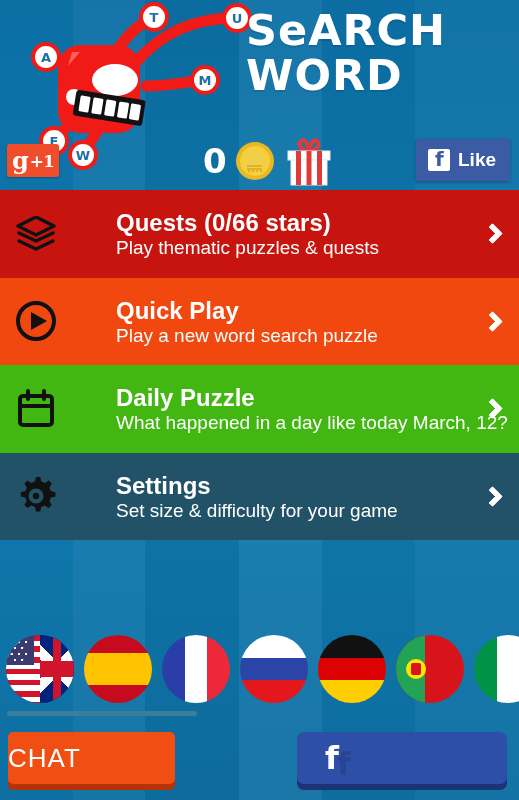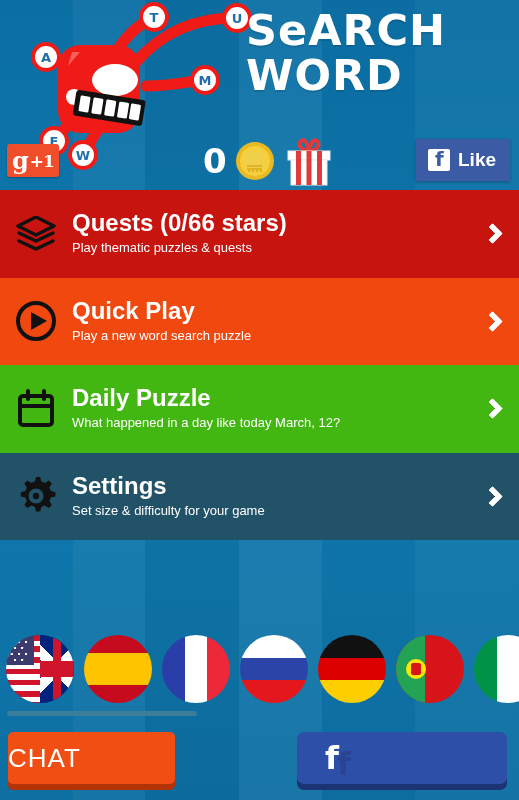--- a/index.html
+++ b/index.html
@@ -115,31 +115,31 @@
   .menu-row {
     position: relative;
     width: 519px; height: 87.5px;
     display: flex; align-items: center;
     cursor: pointer;
   }
   .row-icon {
     width: 72px; flex: none;
     display: flex; align-items: center; justify-content: center;
   }
-  .row-text { flex: 1 1 auto; min-width: 0; padding-right: 6px; }
+  .row-text { flex: 1 1 auto; min-width: 0; padding-right: 6px; margin-left: 44px; }
   .row-title {
     color: #ffffff;
     font-size: 24px; font-weight: bold;
     line-height: 28px;
     font-family: "Liberation Sans", sans-serif;
     white-space: nowrap;
   }
   .row-sub {
     color: #ffffff;
-    font-size: 13px;
+    font-size: 19px;
     line-height: 20px;
     margin-top: 1px;
     font-family: "Liberation Sans", sans-serif;
     white-space: nowrap;
   }
   .row-chevron {
     width: 54px; flex: none;
     display: flex; align-items: center; justify-content: center;
     padding-bottom: 0;
   }

